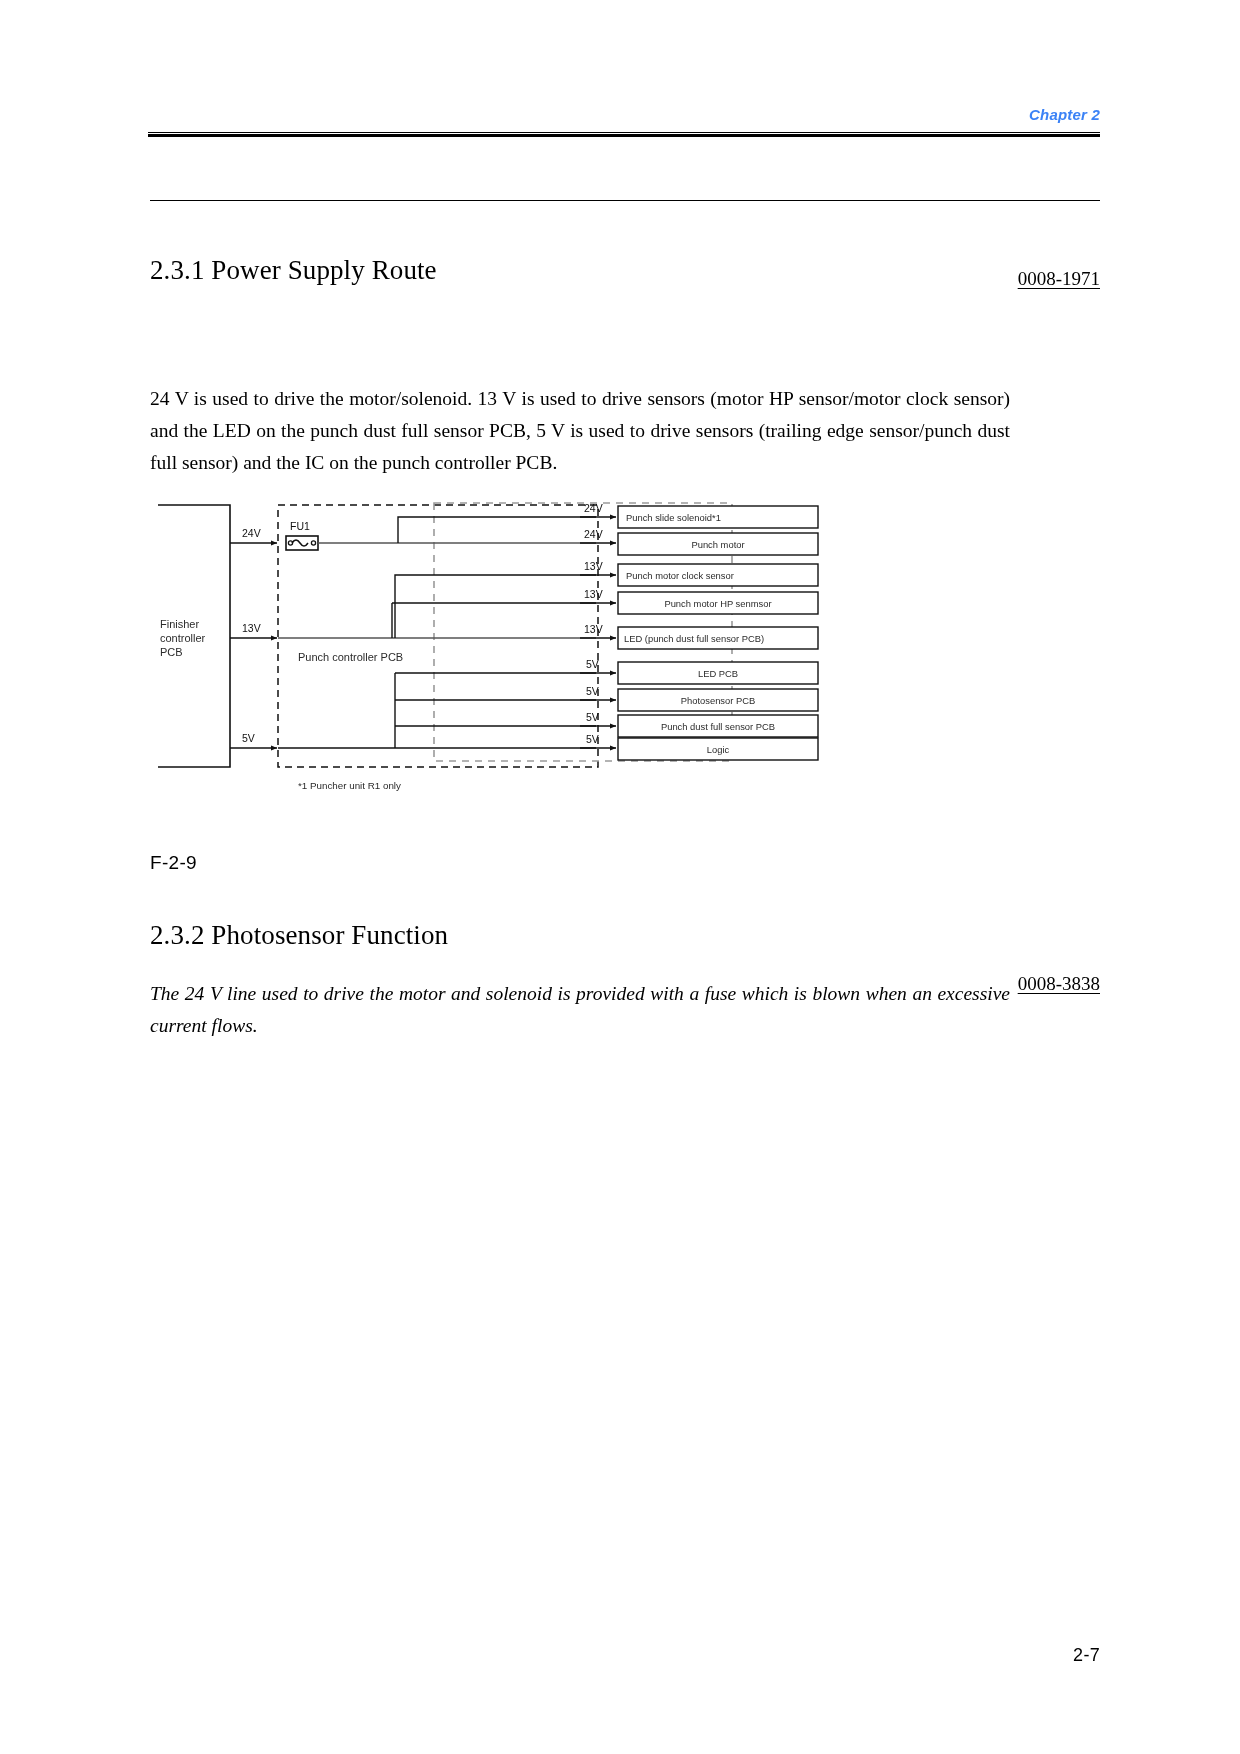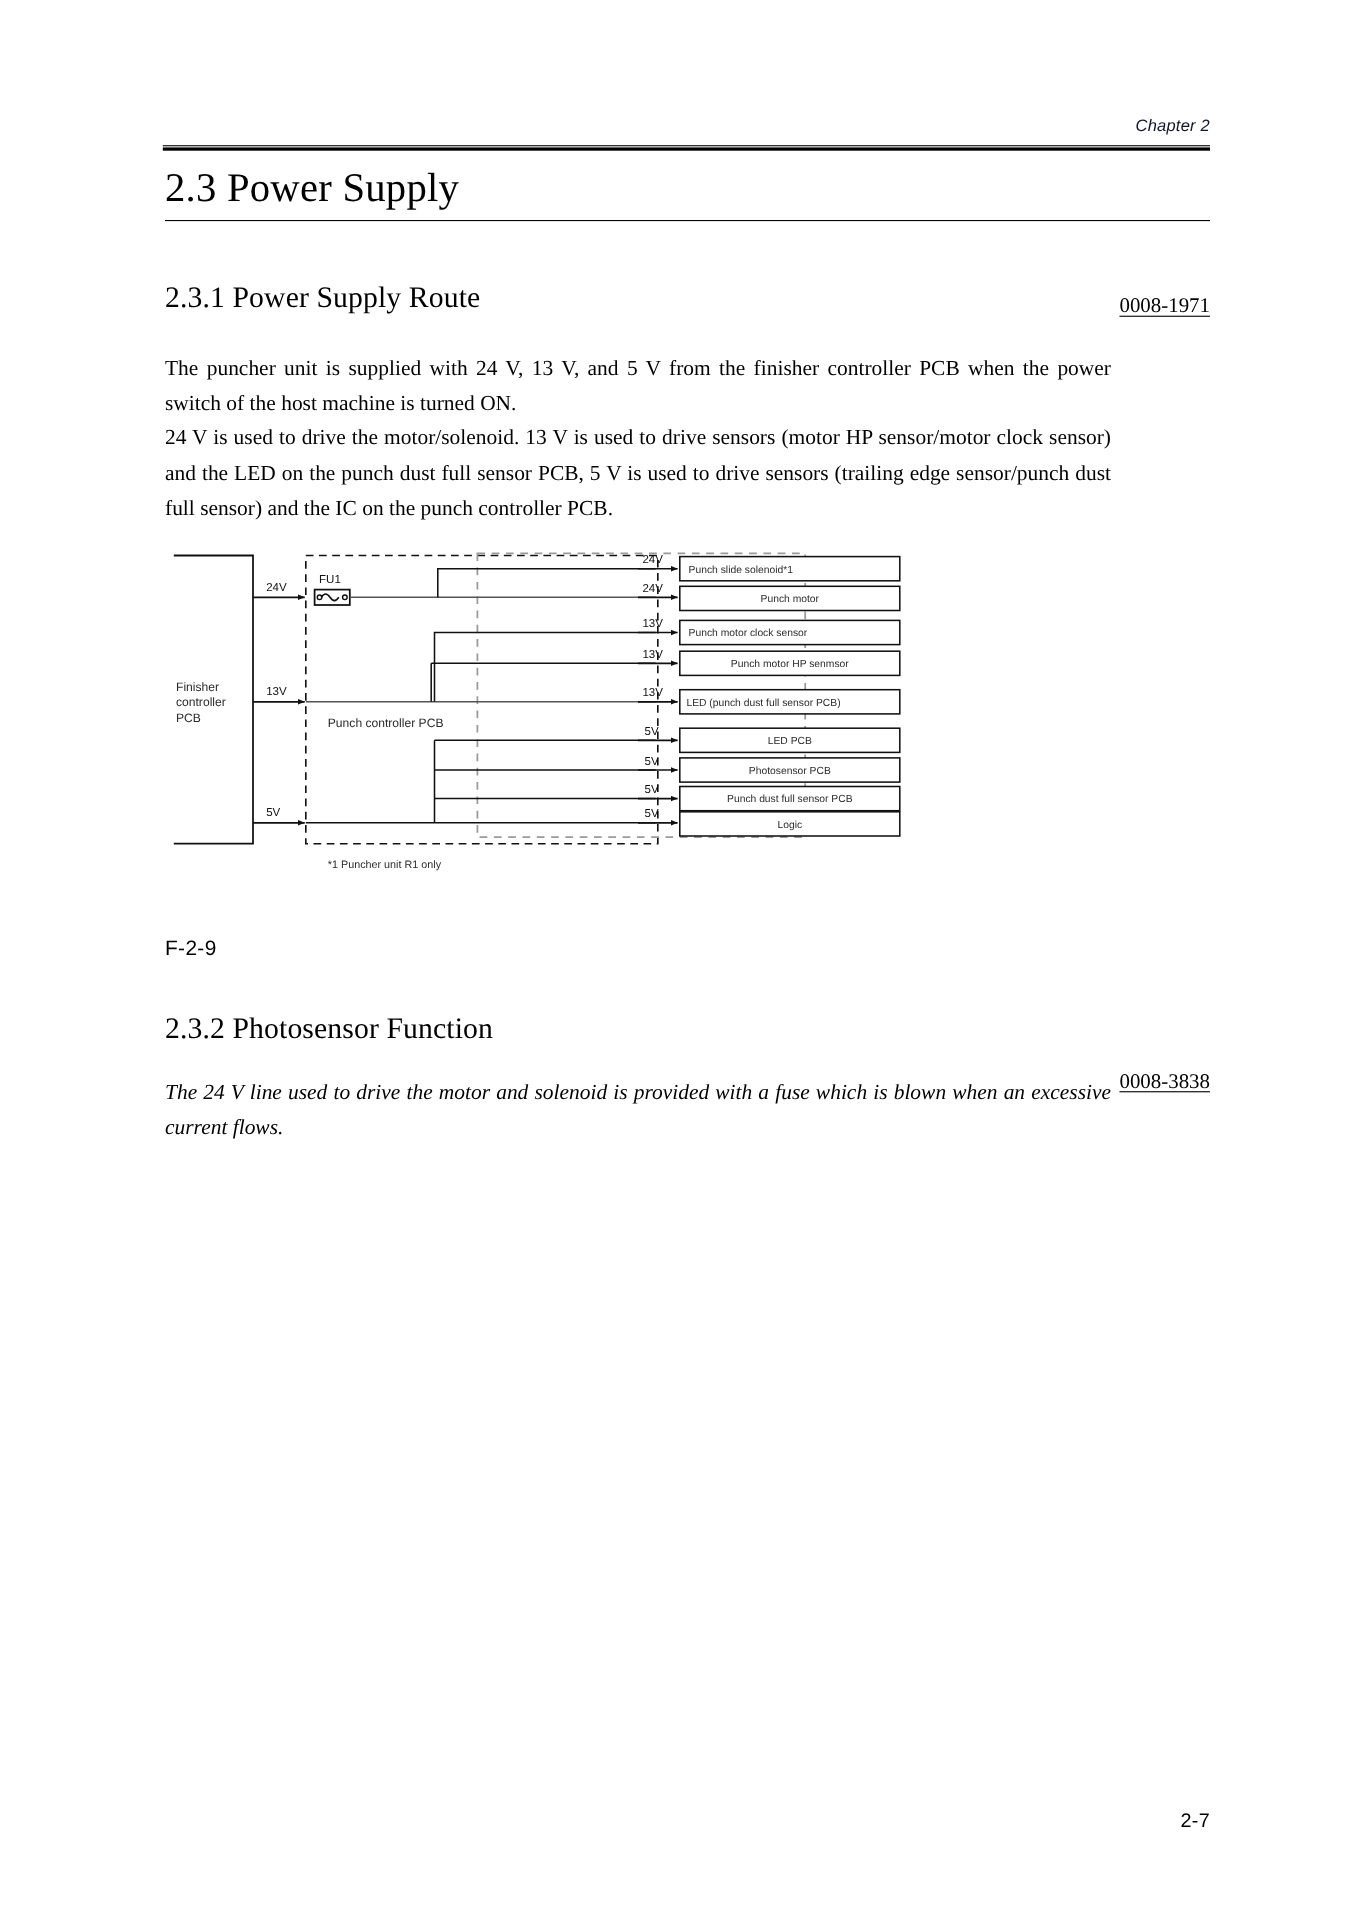--- a/index.html
+++ b/index.html
@@ -19,21 +19,22 @@
 
   
   .header-label {
     position: absolute;
     right: 140px;
     top: 106px;
     font-family: "Liberation Sans", sans-serif;
     font-style: italic;
     font-size: 15px;
     letter-spacing: .2px;
-    color: #0f172a;
+    color: #3b82f6;
+    font-weight: bold;
   }
   .header-rule {
     position: absolute;
     left: 148px;
     right: 140px;
     top: 132px;
     border-top: 1px solid #000;
     border-bottom: 3px solid #000;
     height: 1px;
   }
@@ -126,35 +127,28 @@
   .dg-note { font-size: 9.8px; fill:#2b2b2b; }
 </style>
 </head>
 <body>
 
 <div class="page">
 
   <div class="header-label">Chapter 2</div>
   <div class="header-rule"></div>
 
-  <div class="h1">
-    <span class="num">2.3</span>
-    <span>Power Supply</span>
-  </div>
   <div class="h1-rule"></div>
 
   <div class="h2" style="left:150px; top:255px;">
     <span>2.3.1</span>
     <span>Power Supply Route</span>
   </div>
   <div class="doccode" style="right:140px; top:268px;">0008-1971</div>
 
-  <div class="body-text" style="top:320px;">
-    <p>The puncher unit is supplied with 24 V, 13 V, and 5 V from the finisher controller PCB when the power switch of the host machine is turned ON.</p>
-  </div>
   <div class="body-text" style="top:383px;">
     <p>24 V is used to drive the motor/solenoid. 13 V is used to drive sensors (motor HP sensor/motor clock sensor) and the LED on the punch dust full sensor PCB, 5 V is used to drive sensors (trailing edge sensor/punch dust full sensor) and the IC on the punch controller PCB.</p>
   </div>
 
   <div class="figure">
     <svg width="860" height="300" viewBox="0 0 860 300" xmlns="http://www.w3.org/2000/svg">
       <defs>
         <marker id="ar" markerWidth="7" markerHeight="7" refX="6.4" refY="2.6" orient="auto" markerUnits="userSpaceOnUse">
           <path d="M0,0 L6.6,2.6 L0,5.2 z" fill="#111"></path>
         </marker>

